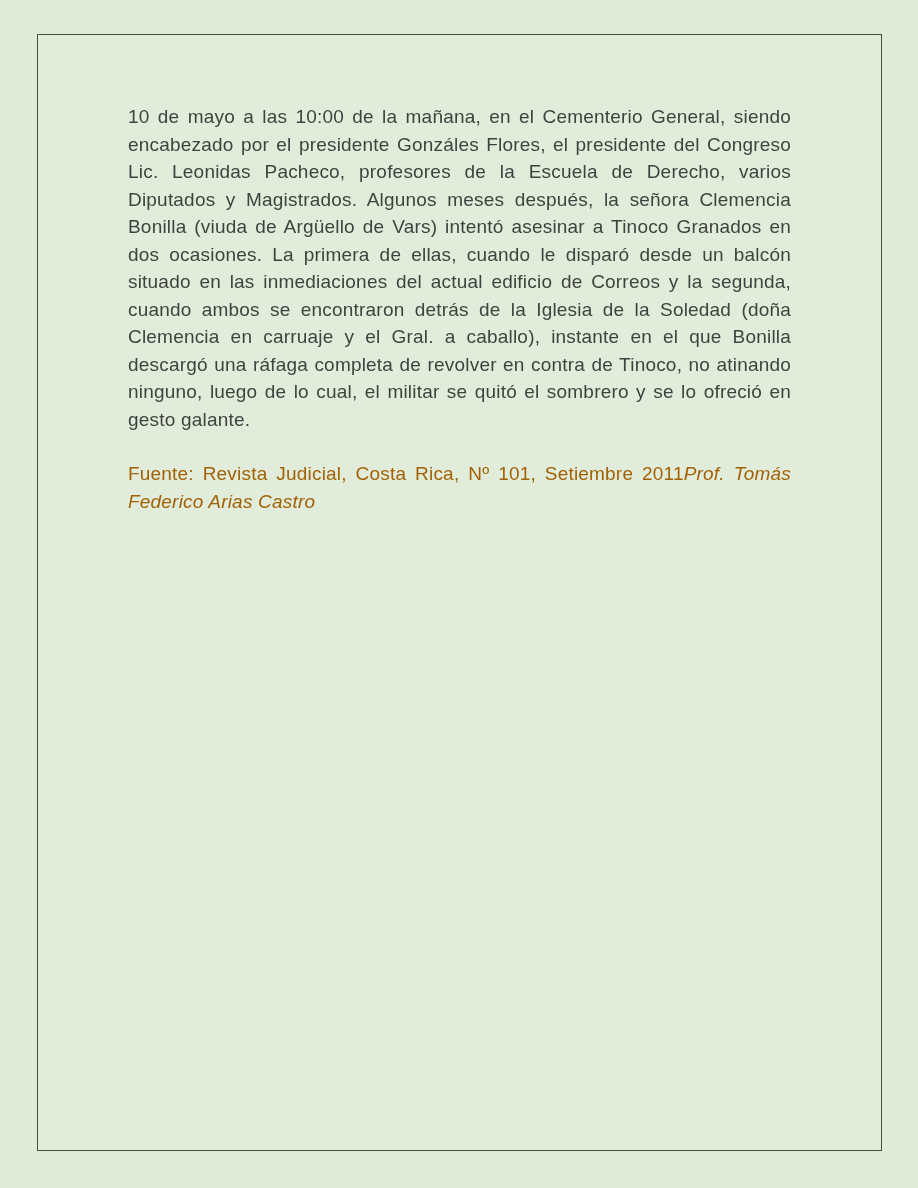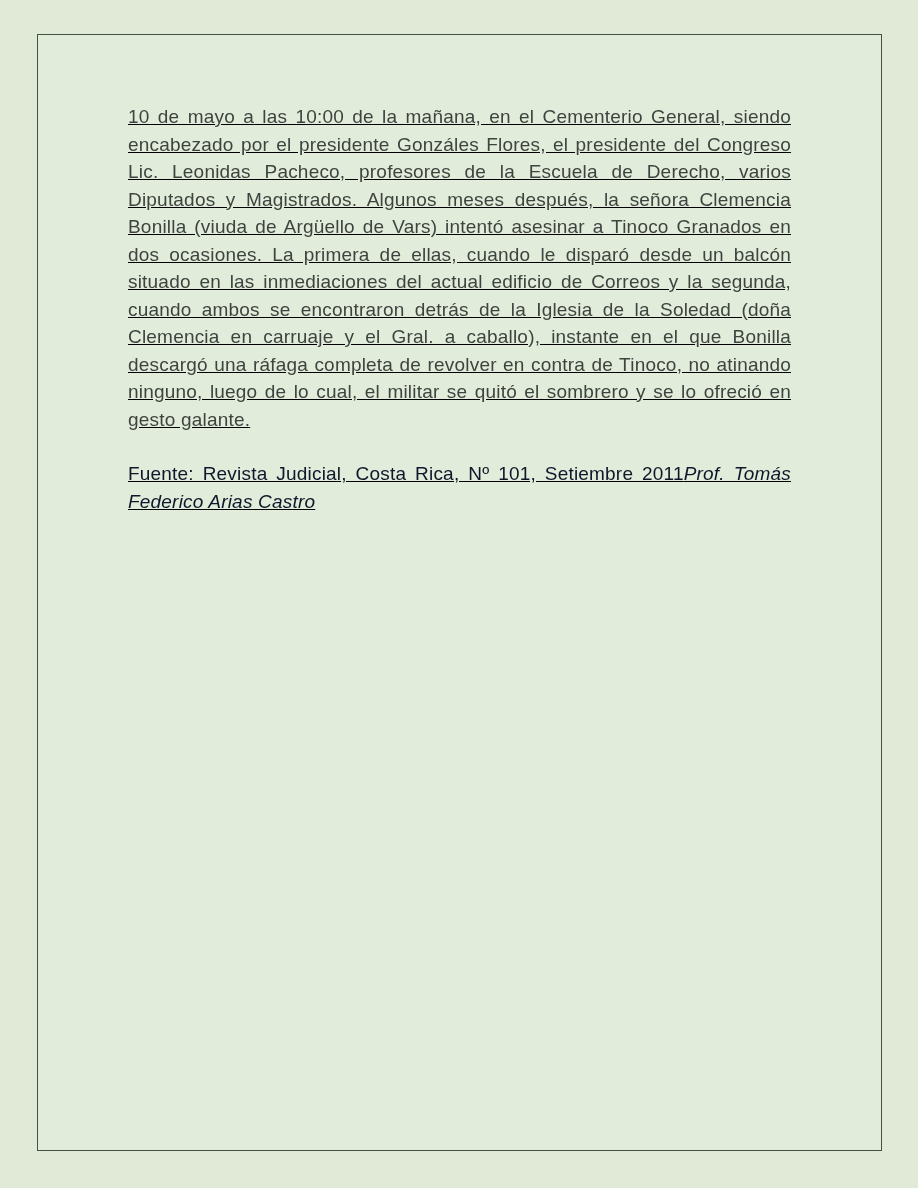--- a/index.html
+++ b/index.html
@@ -23,38 +23,37 @@
     height: 1117px;
     border: 1px solid #45503f;
     background: #e2ecda;
   }
 
   .content {
     position: absolute;
     left: 90px;
     right: 90px;
     top: 68px;
-    text-decoration: underline;
   }
 
   .body-text {
     font-size: 19px;
     line-height: 27.5px;
     letter-spacing: 0.2px;
     color: #3e433f;
     text-align: justify;
     text-justify: inter-word;
   }
 
   .source-text {
     margin-top: 27px;
     font-size: 19px;
     line-height: 27.5px;
     letter-spacing: 0.2px;
-    color: #0f172a;
+    color: #a16207;
     text-align: justify;
     text-justify: inter-word;
   }
 
   .italic {
     font-style: italic;
   }
 </style>
 </head>
 <body>

